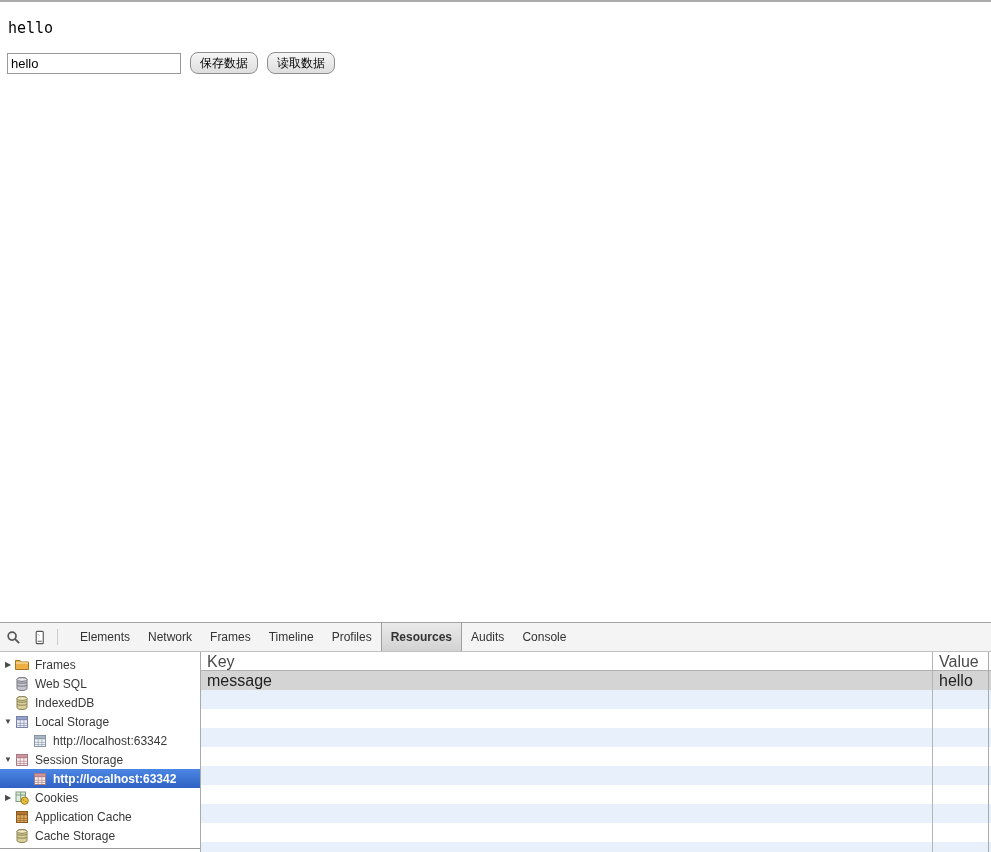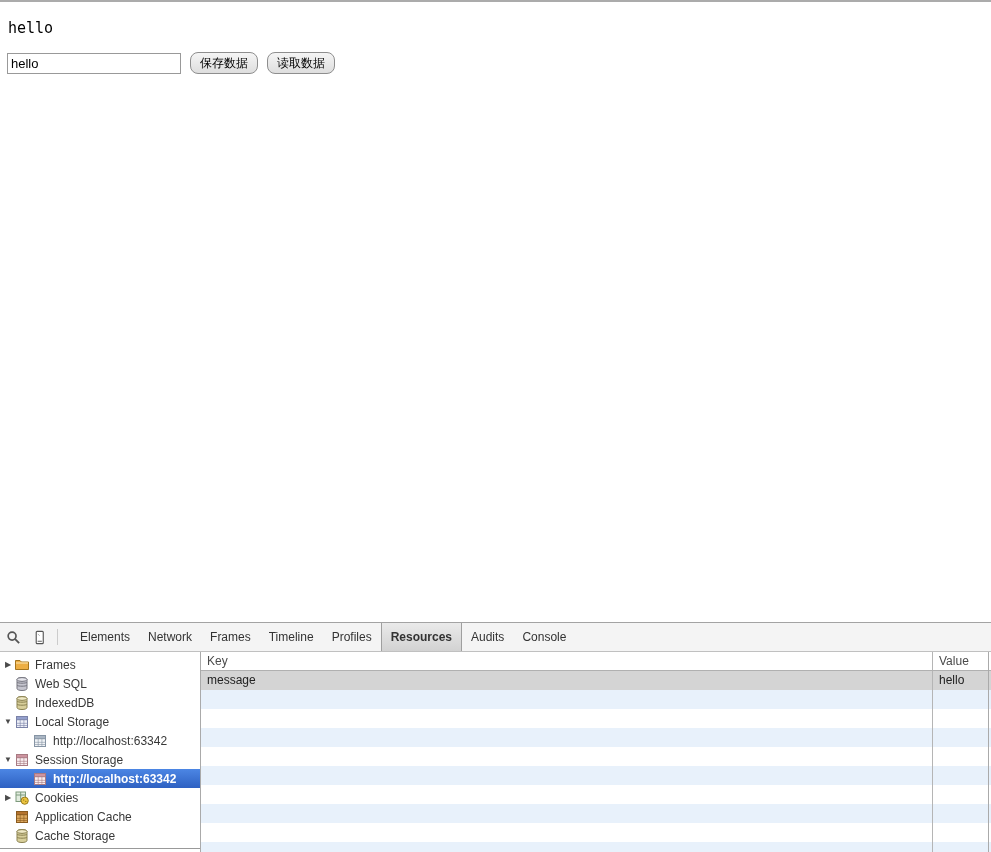--- a/index.html
+++ b/index.html
@@ -68,21 +68,21 @@
   .tree-item .icon { width: 16px; height: 16px; flex: none; margin-right: 5px; }
   .tree-item .icon svg { display: block; width: 16px; height: 16px; }
   .tree-item .label { overflow: hidden; }
   .tree-item.selected {
     background: linear-gradient(#4c86e4, #2e61c2);
     color: #fff; font-weight: bold;
   }
   .sidebar-bottom-line { position: absolute; left: 0; bottom: 3px; width: 200px; height: 1px; background: #999; }
 
   
-  .grid { flex: 1; position: relative; overflow: hidden; font-size: 12px; color: #333; background: #fff; }
+  .grid { flex: 1; position: relative; overflow: hidden; font-size: 16px; color: #333; background: #fff; }
   .grid-header { height: 19px; line-height: 19px; border-bottom: 1px solid #b0b0b0; display: flex; background: #fff; color: #4a4a4a; }
   .grid-row { height: 19px; line-height: 19px; display: flex; }
   .cell-key { width: 732px; flex: none; padding-left: 6px; border-right: 1px solid #b5b5b5; overflow: hidden; }
   .cell-value { flex: 1; padding-left: 6px; overflow: hidden; }
   .grid-row.sel { background: #d4d4d4; color: #222; align-items: center; }
   .grid-row.stripe { background: #e8f1fb; }
   .grid-right-line { position: absolute; top: 0; bottom: 0; right: 2px; width: 1px; background: #aaa; }
 </style>
 </head>
 <body>

